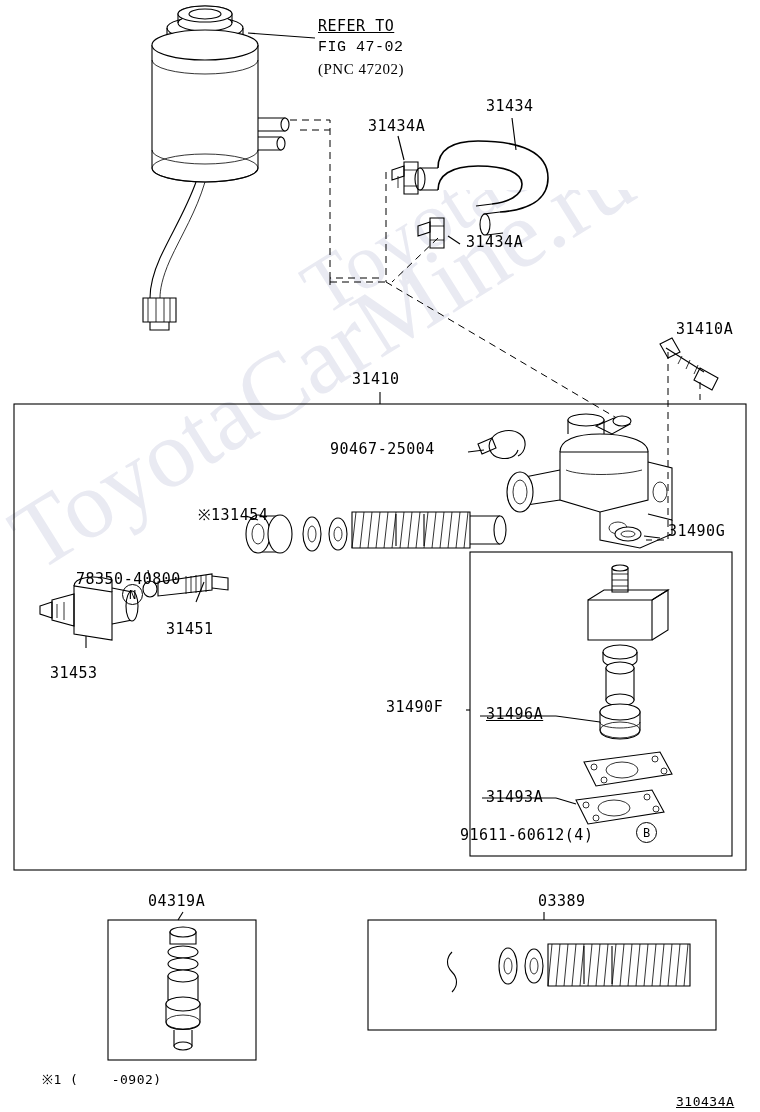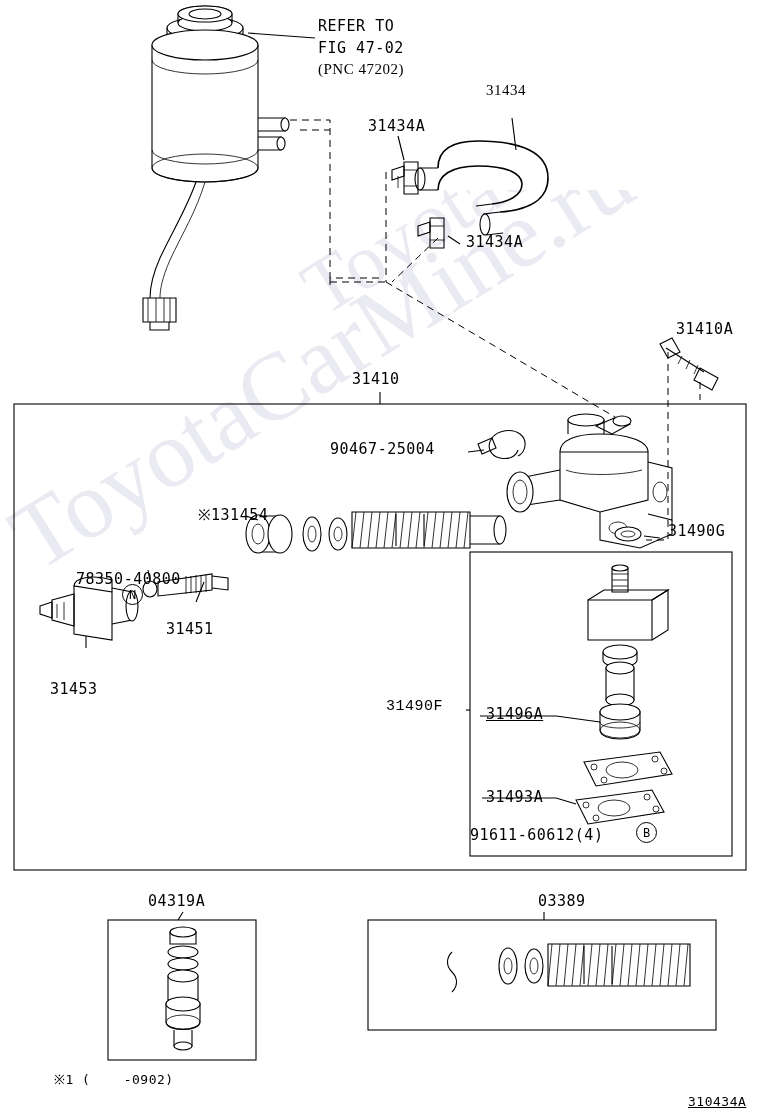--- a/index.html
+++ b/index.html
@@ -1,20 +1,20 @@
 <!DOCTYPE html>
 <html><head>
 <meta charset="utf-8">
 <style>
   html,body{margin:0;padding:0;background:#ffffff;}
   body{width:760px;height:1112px;position:relative;overflow:hidden;
        font-family:"DejaVu Sans Mono","Liberation Mono",monospace;color:#000;}
   .stage{position:absolute;inset:0;}
   .lbl{position:absolute;font-size:15px;letter-spacing:0.5px;white-space:pre;}
-  .lbl.sm{font-size:13px;margin-left:12px;}
+  .lbl.sm{font-size:13px;}
   .wm{position:absolute;left:-20px;top:190px;width:820px;height:880px;
       pointer-events:none;overflow:hidden;}
   .wm span{position:absolute;left:40px;top:300px;
       font-family:"Liberation Serif",serif;font-size:96px;color:#e9eaf2;
       transform:rotate(-32deg);transform-origin:left center;white-space:nowrap;}
   .wm span.b{left:330px;top:60px;font-size:78px;}
   svg{position:absolute;left:0;top:0;}
   .ln{stroke:#000;fill:none;stroke-width:1.1;}
   .ln2{stroke:#000;fill:none;stroke-width:1.6;}
   .thin{stroke:#000;fill:none;stroke-width:0.8;}
@@ -241,42 +241,42 @@
     <path class="ln" d="M196 602 L204 582"></path>
     <path class="ln" d="M86 648 L86 636"></path>
     <path class="ln" d="M660 538 L644 536"></path>
     <path class="ln" d="M480 716 L556 716"></path>
     <path class="ln" d="M178 920 L183 912"></path>
     <path class="ln" d="M544 920 L544 912"></path>
     <path class="ln" d="M148 570 L150 582"></path>
     <path class="ln" d="M482 798 L556 798"></path>
   </svg>
 
-  <div class="lbl" style="left:318px;top:17px;">REFER TO</div>
-  <div class="lbl" style="left:318px;top:39px;">FIG 47-02</div>
+  <div class="lbl" style="left:318px;top:17px;text-decoration:underline;">REFER TO</div>
+  <div class="lbl" style="left:318px;top:39px;font-family:Liberation Mono, monospace;">FIG 47-02</div>
   <div class="lbl" style="left:318px;top:61px;font-family:Liberation Serif, serif;">(PNC 47202)</div>
 
   <div class="lbl" style="left:368px;top:117px;">31434A</div>
-  <div class="lbl" style="left:486px;top:82px;font-family:Liberation Serif, serif;">31434</div>
+  <div class="lbl" style="left:486px;top:97px;">31434</div>
   <div class="lbl" style="left:466px;top:233px;">31434A</div>
 
   <div class="lbl" style="left:676px;top:320px;">31410A</div>
   <div class="lbl" style="left:352px;top:370px;text-align:right;">31410</div>
 
   <div class="lbl" style="left:330px;top:440px;">90467-25004</div>
   <div class="lbl" style="left:198px;top:496px;margin-top:8px;">※131454</div>
   <div class="lbl" style="left:76px;top:570px;">78350-40800</div>
   <div class="lbl" style="left:166px;top:620px;">31451</div>
-  <div class="lbl" style="left:50px;top:680px;">31453</div>
+  <div class="lbl" style="left:50px;top:664px;">31453</div>
   <div class="lbl" style="left:668px;top:522px;">31490G</div>
 
-  <div class="lbl" style="left:386px;top:698px;font-family:Liberation Mono, monospace;">31490F</div>
+  <div class="lbl" style="left:386px;top:698px;">31490F</div>
   <div class="lbl" style="left:486px;top:705px;text-decoration:underline;">31496A</div>
   <div class="lbl" style="left:486px;top:788px;">31493A</div>
-  <div class="lbl" style="left:470px;top:826px;">91611-60612(4)</div>
+  <div class="lbl" style="left:460px;top:826px;">91611-60612(4)</div>
 
   <div class="lbl" style="left:148px;top:892px;">04319A</div>
   <div class="lbl" style="left:538px;top:892px;">03389</div>
 
   <div class="lbl sm" style="left:42px;top:1070px;">※1 (    -0902)</div>
   <div class="lbl sm" style="left:676px;top:1094px;text-decoration:underline;">310434A</div>
 
   <div style="position:absolute;left:122px;top:584px;width:19px;height:19px;border:1px solid #000;border-radius:50%;display:flex;align-items:center;justify-content:center;font-size:12px;">
     <span>N</span>
   </div>

